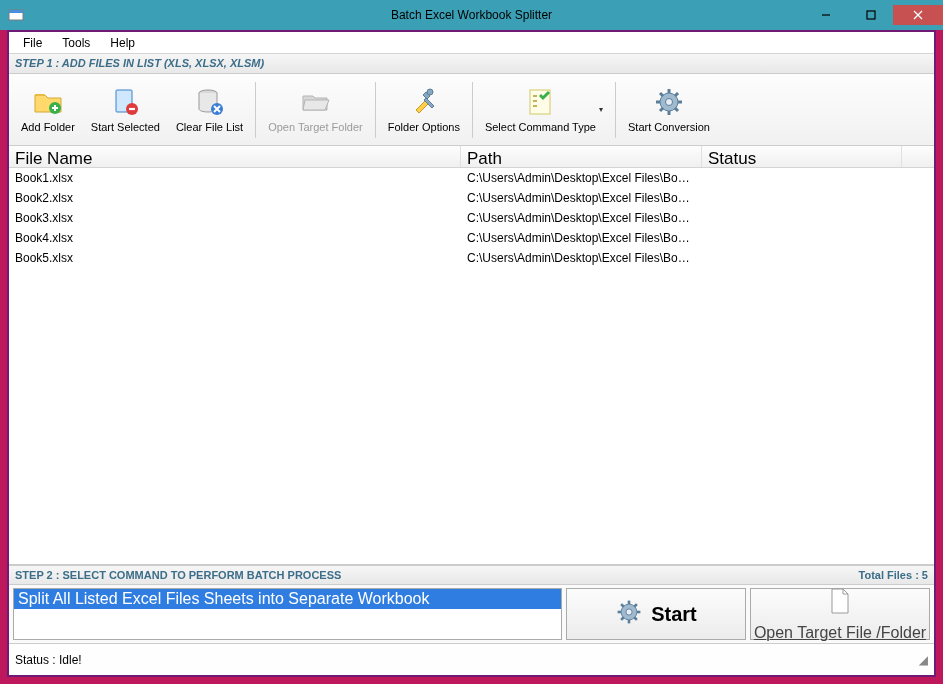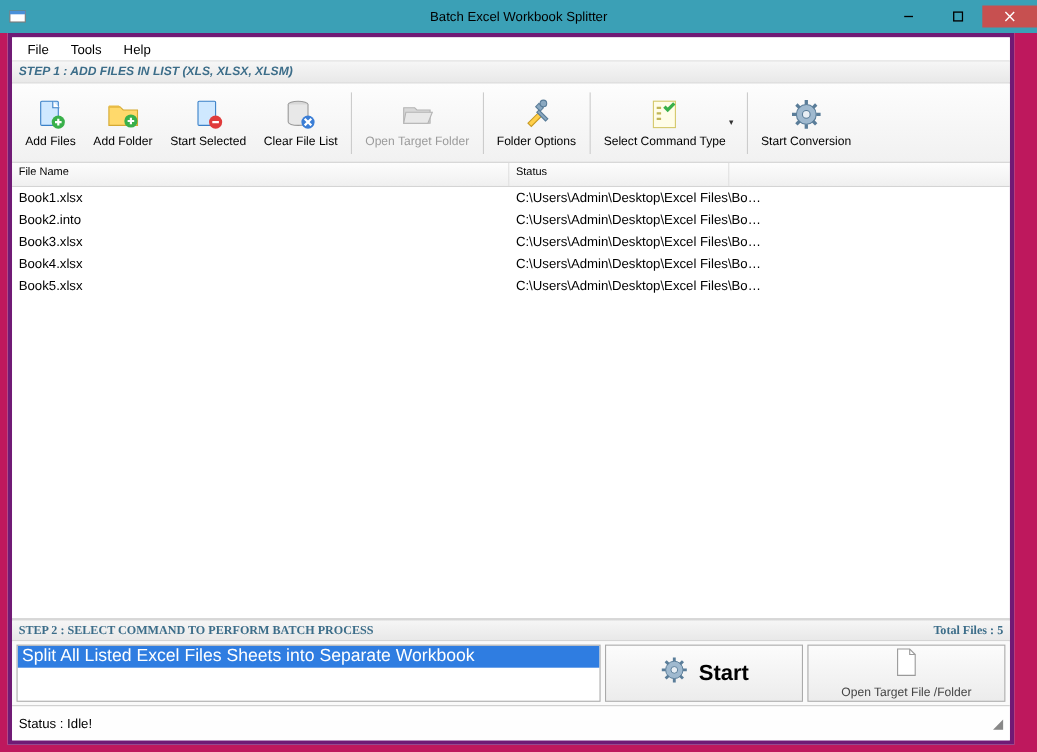--- a/index.html
+++ b/index.html
@@ -4,48 +4,48 @@
 <style>
 * { box-sizing: border-box; margin: 0; padding: 0; }
 body { font-family: "Segoe UI", Tahoma, sans-serif; font-size: 12px; background: #3ba0b6; width: 943px; height: 684px; overflow: hidden; }
 .window { width: 943px; height: 684px; background: #be185d; display: flex; flex-direction: column; }
 .titlebar { height: 30px; background: #3ba0b6; display: flex; align-items: center; position: relative; }
 .titlebar-icon { margin-left: 8px; width: 16px; height: 16px; }
 .titlebar-title { position: absolute; left: 0; right: 0; text-align: center; color: #000; font-size: 12px; pointer-events: none; }
 .titlebar-buttons { margin-left: auto; display: flex; }
 .tb-btn { width: 45px; height: 20px; display: flex; align-items: center; justify-content: center; color: #000; }
 .tb-btn.close { background: #c75050; color: #fff; width: 50px; height: 20px; }
-.client { flex: 1; background: #fff; margin: 0 21px 7px 7px; border: 4px solid #701a75; display: flex; flex-direction: column; }
+.client { flex: 1; background: #fff; margin: 0 7px 7px 7px; border: 2px solid #701a75; display: flex; flex-direction: column; }
 .menubar { height: 22px; background: #fff; border-bottom: 1px solid #d4d4d4; display: flex; align-items: center; padding: 0 4px; }
 .menu-item { padding: 2px 10px; color: #000; cursor: default; }
 .step-header { height: 20px; background: linear-gradient(#f6f6f6, #e8e8e8); border-bottom: 1px solid #ccc; color: #3c6d89; font-weight: bold; font-size: 11px; padding: 3px 6px; font-style: italic; }
 .toolbar { height: 72px; background: linear-gradient(#fdfdfd, #f1f1f1); border-bottom: 1px solid #ccc; display: flex; align-items: center; padding: 0 4px; }
 .tool-btn { display: flex; flex-direction: column; align-items: center; justify-content: center; padding: 4px 8px; min-width: 60px; cursor: default; text-align: center; height: 66px; }
 .tool-btn .ticon { width: 32px; height: 32px; display: flex; align-items: center; justify-content: center; margin-bottom: 3px; }
 .tool-btn .tlabel { font-size: 11px; color: #000; white-space: nowrap; }
 .tool-btn.disabled .tlabel { color: #9b9b9b; }
 .tool-sep { width: 1px; height: 56px; background: #ccc; margin: 0 4px; }
 .dropdown-arrow { font-size: 8px; padding-left: 3px; color: #333; }
 .grid-wrap { flex: 1; border-bottom: 1px solid #ccc; overflow: hidden; display: flex; flex-direction: column; }
 .grid-head { display: flex; height: 22px; background: linear-gradient(#fdfdfd, #f0f0f0); border-bottom: 1px solid #d4d4d4; }
-.gh-cell { padding: 3px 6px; border-right: 1px solid #e0e0e0; font-size: 10px; color: #000; }
+.gh-cell { padding: 3px 6px; border-right: 1px solid #e0e0e0; font-size: 17px; color: #000; }
 .grid-body { flex: 1; overflow: auto; background: #fff; }
 .grid-row { display: flex; height: 20px; align-items: center; }
 .gd-cell { padding: 1px 6px; font-size: 12px; color: #000; overflow: hidden; white-space: nowrap; text-overflow: ellipsis; }
 .col-name { width: 452px; }
 .col-path { width: 241px; }
 .col-status { width: 200px; }
-.step2-header { height: 20px; background: linear-gradient(#f6f6f6, #e8e8e8); border-top: 1px solid #ccc; border-bottom: 1px solid #ccc; color: #3c6d89; font-weight: bold; font-size: 11px; padding: 3px 6px; display: flex; font-family: Liberation Serif, serif; }
+.step2-header { height: 20px; background: linear-gradient(#f6f6f6, #e8e8e8); border-top: 1px solid #ccc; border-bottom: 1px solid #ccc; color: #3c6d89; font-weight: bold; font-size: 11px; padding: 3px 6px; display: flex; }
 .total-files { margin-left: auto; color: #3c6d89; }
 .bottom-row { height: 58px; display: flex; padding: 3px 4px; gap: 4px; background: #fafafa; }
 .command-list { flex: 1; border: 1px solid #aaa; background: #fff; overflow: hidden; }
 .command-item { background: #2f7de1; color: #fff; padding: 1px 4px; font-size: 16px; }
 .big-btn { width: 180px; border: 1px solid #aaa; background: linear-gradient(#fcfcfc, #ececec); display: flex; align-items: center; justify-content: center; gap: 8px; cursor: default; }
 .big-btn.start { font-weight: bold; font-size: 20px; }
-.big-btn.open-folder { flex-direction: column; font-size: 11px; color: #444; gap: 5px; }
+.big-btn.open-folder { flex-direction: column; font-size: 16px; color: #444; gap: 5px; text-decoration: underline; }
 .statusbar { height: 32px; background: #fefefe; border-top: 1px solid #ccc; display: flex; align-items: center; padding: 0 6px; font-size: 12px; }
 .statusbar .grip { margin-left: auto; color: #888; }
 </style>
 </head>
 <body>
 
 <div class="window">
   <div class="titlebar">
     <span class="titlebar-icon">
       <svg width="16" height="16" viewBox="0 0 16 16">
@@ -80,31 +80,20 @@
       <div class="menu-item">Tools</div>
       <div class="menu-item">Help</div>
     </div>
 
     <div class="step-header">STEP 1 : ADD FILES IN LIST (XLS, XLSX, XLSM)</div>
 
     <div class="toolbar">
       <div class="tool-btn">
         <span class="ticon">
             <svg width="32" height="32" viewBox="0 0 32 32">
-              <rect x="7" y="4" width="16" height="22" rx="1" fill="#cfe8ff" stroke="#3a80c8"></rect>
-              <path d="M18 4v6h6" fill="#fff" stroke="#3a80c8"></path>
-              <circle cx="23" cy="23" r="6" fill="#39b04a"></circle>
-              <path d="M23 20v6M20 23h6" stroke="#fff" stroke-width="2"></path>
-            </svg>
-          </span>
-        <span class="tlabel">Add Files</span>
-      </div>
-      <div class="tool-btn">
-        <span class="ticon">
-            <svg width="32" height="32" viewBox="0 0 32 32">
               <path d="M3 9h10l3 3h13v14H3z" fill="#ffd96b" stroke="#d4a933"></path>
               <path d="M3 8h9l2 2H3z" fill="#e8bb45"></path>
               <circle cx="23" cy="22" r="6" fill="#39b04a"></circle>
               <path d="M23 19v6M20 22h6" stroke="#fff" stroke-width="2"></path>
             </svg>
           </span>
         <span class="tlabel">Add Folder</span>
       </div>
       <div class="tool-btn">
         <span class="ticon">
@@ -181,30 +170,31 @@
               </g>
             </svg>
           </span>
         <span class="tlabel">Start Conversion</span>
       </div>
     </div>
 
     <div class="grid-wrap">
       <div class="grid-head">
         <div class="gh-cell col-name">File Name</div>
+        <div class="gh-cell col-path">Path</div>
         <div class="gh-cell col-status">Status</div>
       </div>
       <div class="grid-body" id="grid-body">
           <div class="grid-row">
             <div class="gd-cell col-name">Book1.xlsx</div>
             <div class="gd-cell col-path">C:\Users\Admin\Desktop\Excel Files\Book...</div>
             <div class="gd-cell col-status"></div>
           </div>
           <div class="grid-row">
-            <div class="gd-cell col-name">Book2.into</div>
+            <div class="gd-cell col-name">Book2.xlsx</div>
             <div class="gd-cell col-path">C:\Users\Admin\Desktop\Excel Files\Book...</div>
             <div class="gd-cell col-status"></div>
           </div>
           <div class="grid-row">
             <div class="gd-cell col-name">Book3.xlsx</div>
             <div class="gd-cell col-path">C:\Users\Admin\Desktop\Excel Files\Book...</div>
             <div class="gd-cell col-status"></div>
           </div>
           <div class="grid-row">
             <div class="gd-cell col-name">Book4.xlsx</div>

